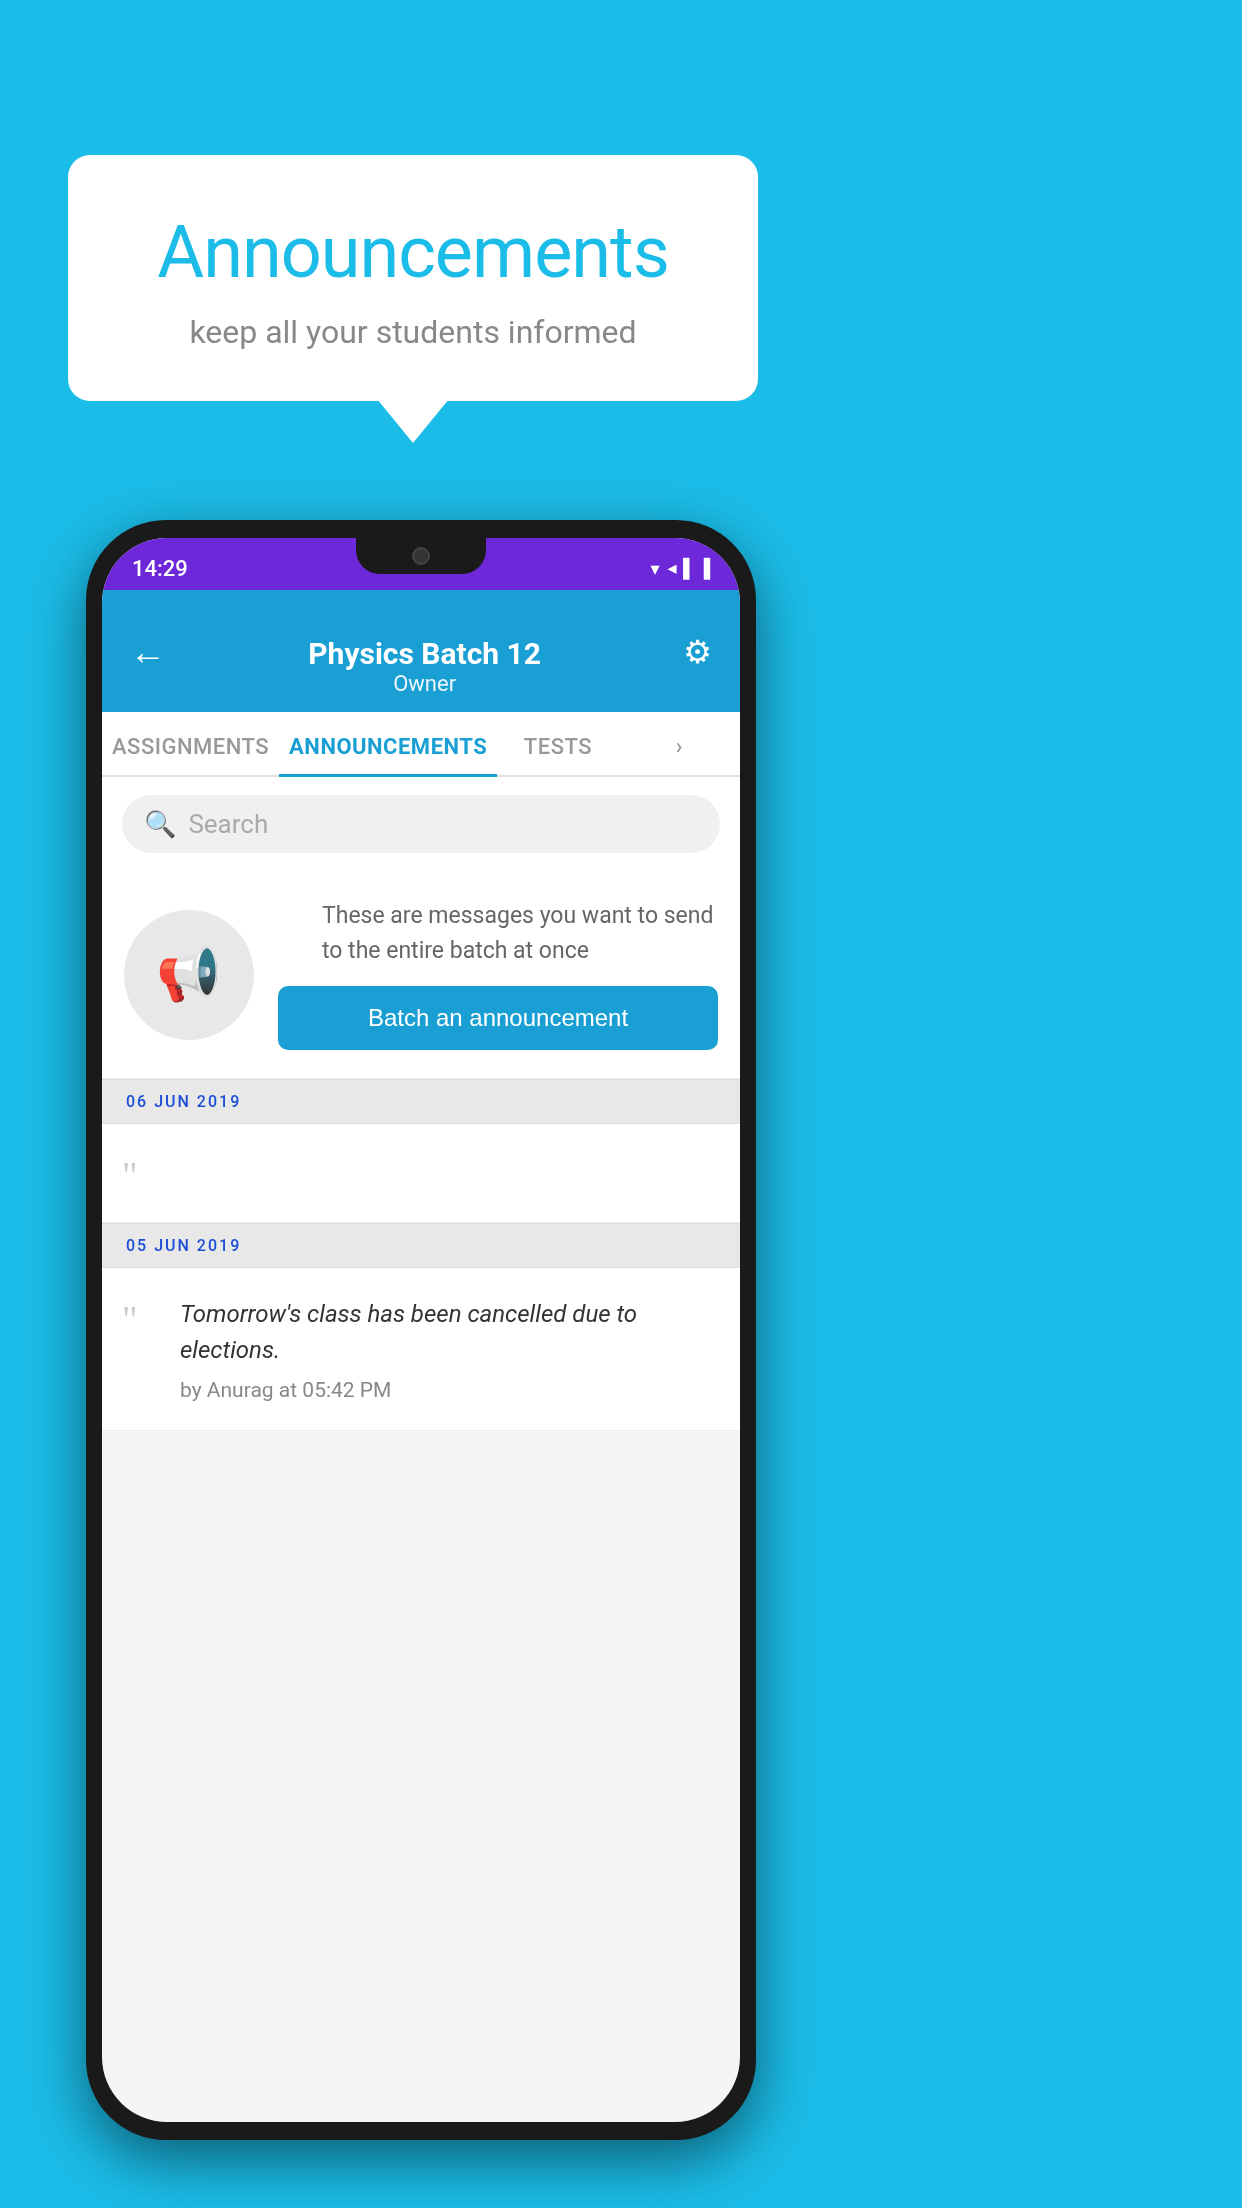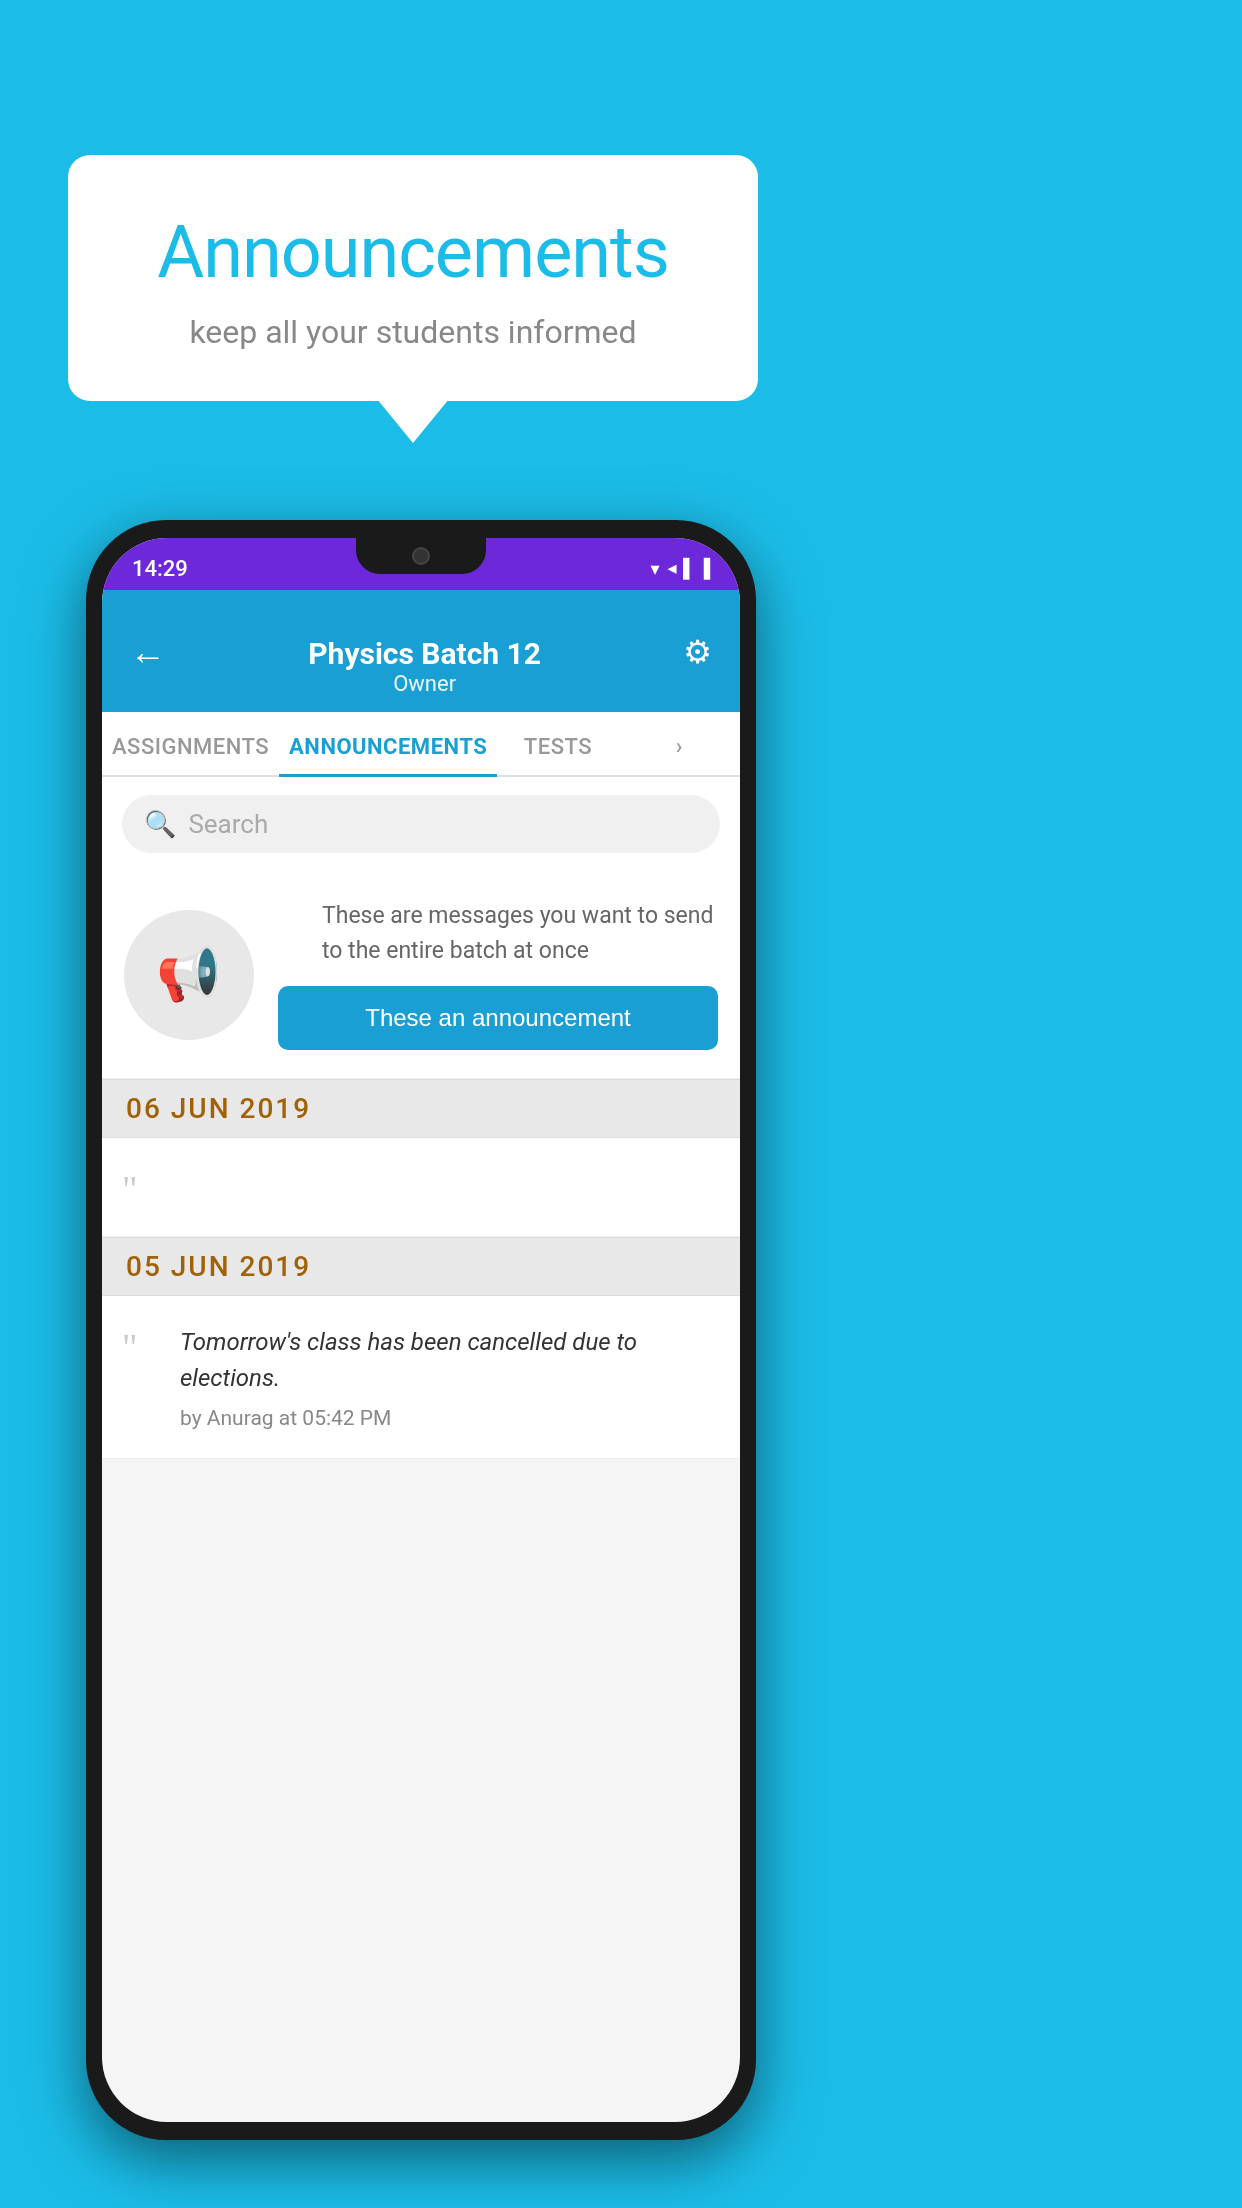--- a/index.html
+++ b/index.html
@@ -255,22 +255,22 @@
       font-size: 24px;
       font-weight: 500;
       cursor: pointer;
       width: 100%;
     }
 
     
     .date-separator {
       background: #e8e8e8;
       padding: 12px 24px;
-      font-size: 28px;
-      color: #a16207;
+      font-size: 16px;
+      color: #1d4ed8;
       font-weight: 500;
       letter-spacing: 2px;
       border-bottom: 1px solid #ddd;
       border-top: 1px solid #ddd;
     }
 
     
     .announcement-item {
       background: white;
       display: flex;
@@ -367,21 +367,21 @@
             <span class="search-text">Search</span>
           </div>
         </div>
 
         <div class="announce-prompt">
           <div class="announce-icon-circle">
             <span class="megaphone-icon">📢</span>
           </div>
           <div class="announce-right">
             <div class="announce-desc">These are messages you want to send to the entire batch at once</div>
-            <button class="announce-btn">These an announcement</button>
+            <button class="announce-btn">Batch an announcement</button>
           </div>
         </div>
 
         <div class="date-separator">06  JUN  2019</div>
 
         <div class="announcement-item">
           <div class="quote-icon">"</div>
         </div>
 
         <div class="date-separator">05  JUN  2019</div>

